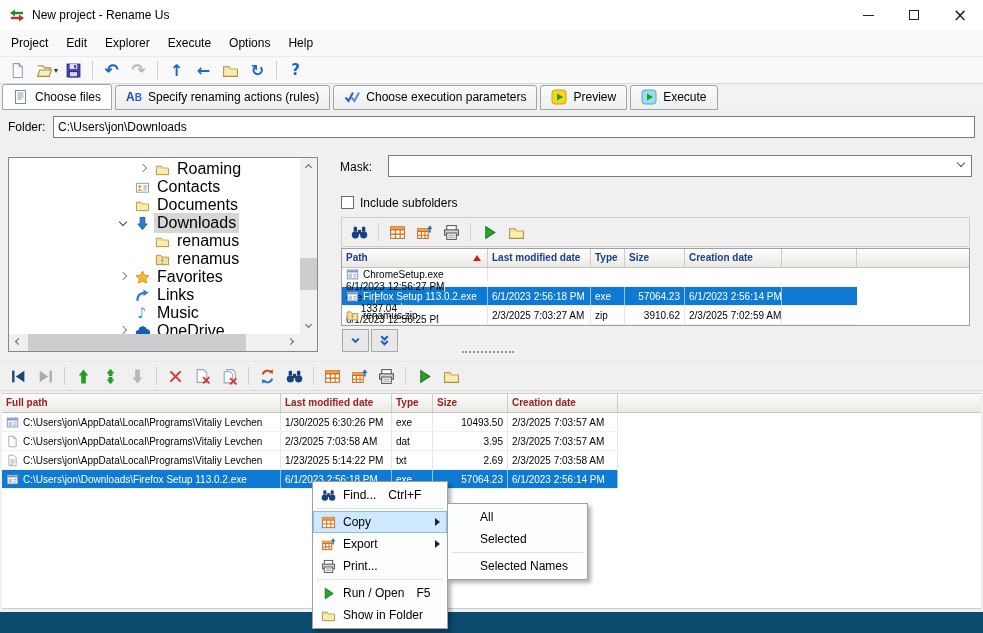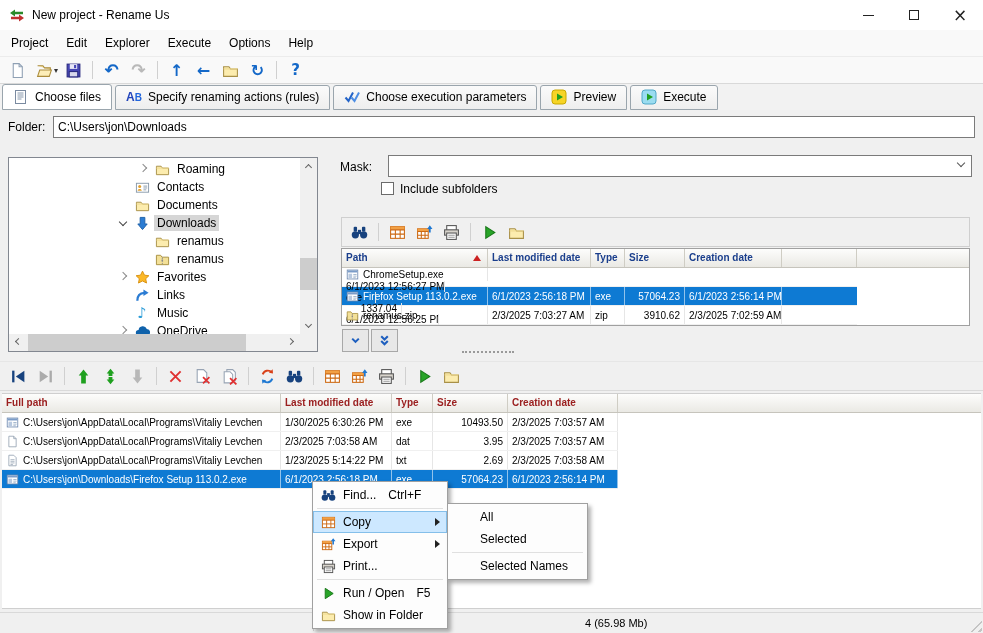--- a/index.html
+++ b/index.html
@@ -54,38 +54,38 @@
   
   .tree { position:absolute; left:8px; top:13px; width:310px; height:195px; background:#fff; border:1px solid #828790; overflow:hidden; }
   .treeitems { position:absolute; left:0; top:2px; right:17px; bottom:17px; overflow:hidden; }
   .trowi { height:18px; display:flex; align-items:center; white-space:nowrap; }
   .tspacer { flex:none; }
   .texp { width:22px; flex:none; display:flex; align-items:center; justify-content:center; }
   .chev { width:6px; height:6px; border-right:1.5px solid #8a8a8a; border-bottom:1.5px solid #8a8a8a; transform:rotate(-45deg); margin-top:-2px; }
   .chev.down { transform:rotate(45deg); border-color:#444; margin-top:-3px; }
   .ticon { width:16px; flex:none; margin-right:4px; display:flex; justify-content:center; }
   .ticon svg { width:15px; height:15px; }
-  .tlabel { padding:1px 3px; font-size:12px; }
+  .tlabel { padding:1px 3px; font-size:16px; }
   .trowi.sel .tlabel { background:#d6d6d6; }
   .vscroll { position:absolute; right:0; top:0; width:17px; bottom:17px; background:#f0f0f0; }
   .hscroll { position:absolute; left:0; bottom:0; height:17px; right:17px; background:#f0f0f0; }
   .sarrow { position:absolute; width:17px; height:17px; display:flex; align-items:center; justify-content:center; }
   .sarrow .chev { border-color:#636363; width:5px; height:5px; }
   .chev.up { transform:rotate(-135deg); margin-top:2px; }
   .chev.left { transform:rotate(135deg); margin-left:2px; }
   .chev.right2 { transform:rotate(-45deg); margin-left:-2px; }
   .vthumb { position:absolute; left:0; width:17px; background:#cdcdcd; }
   .hthumb { position:absolute; top:0; height:17px; background:#cdcdcd; }
   .scorner { position:absolute; right:0; bottom:0; width:17px; height:17px; background:#f0f0f0; }
 
   
   .mask-label { position:absolute; left:340px; top:16px; }
   .combo { position:absolute; left:388px; top:11px; width:584px; height:22px; background:#fff; border:1px solid #7a7a7a; }
   .combo .chev { position:absolute; right:7px; top:7px; border-color:#555; }
-  .chkrow { position:absolute; left:341px; top:38px; display:flex; align-items:flex-start; gap:6px;margin-left:40px; }
+  .chkrow { position:absolute; left:341px; top:52px; display:flex; align-items:flex-start; gap:6px; }
   .chkbox { width:13px; height:13px; background:#fff; border:1px solid #6b6b6b; }
 
   
   .ftb { position:absolute; left:341px; top:73px; width:629px; height:30px; background:#f0f0f0; border:1px solid #cfcfcf; padding-left:4px; }
 
   
   .grid { position:absolute; background:#fff; font-size:10px; }
   .grid.upper { left:341px; top:104px; width:629px; height:78px; border:1px solid #a0a0a0; }
   .grid.lower { left:2px; top:249px; width:979px; height:216px; border-top:1px solid #cfcfcf; border-bottom:1px solid #cfcfcf; }
   .thead { display:flex; height:19px; background:linear-gradient(#fcfcfб,#ecebe6); background:linear-gradient(#fdfdfc,#eae9e4); border-bottom:1px solid #c6c4bc; }
@@ -858,25 +858,20 @@
           <div class="tcell num" style="width: 75px;">
             <span>57064.23</span>
           </div>
           <div class="tcell" style="width: 110px;">
             <span>6/1/2023 2:56:14 PM</span>
           </div>
         </div>
       </div>
   </div>
 
-  <div class="statusbar">
-    <span class="ssep"></span>
-    <span class="stext">4 (65.98 Mb)</span>
-    <span class="grip"></span>
-  </div>
 
 
   <div class="cmenu" id="cmenu">
       <div class="mrow">
         <div class="mic">
           <span class="ic">
             <svg viewBox="0 0 16 16">
               <g fill="#17427e">
                 <rect x="2.5" y="2.5" width="3.2" height="4.5" rx="1"></rect>
                 <rect x="10.3" y="2.5" width="3.2" height="4.5" rx="1"></rect>

